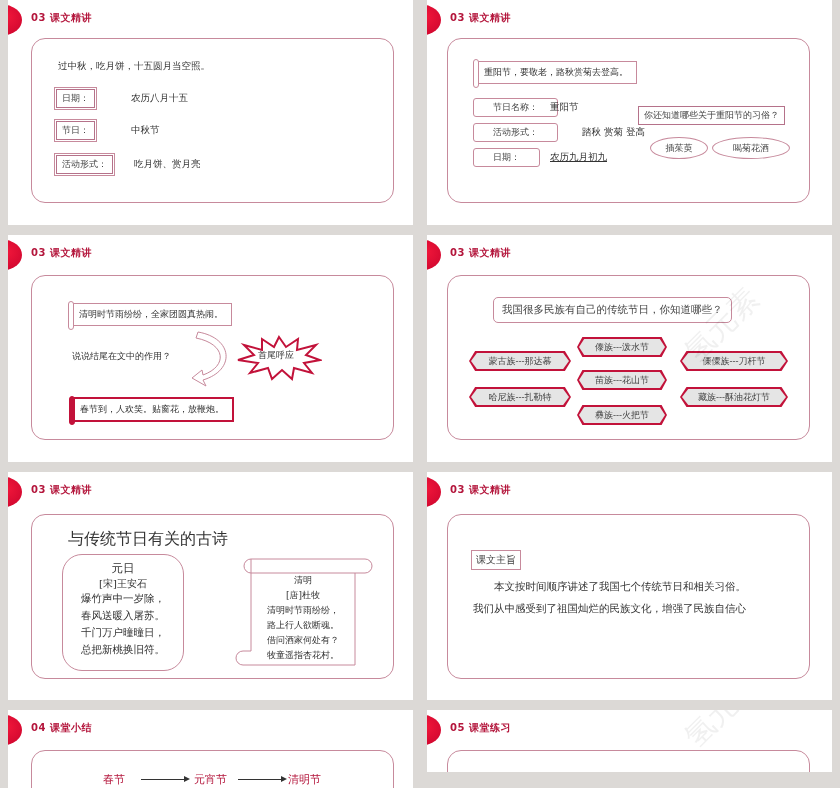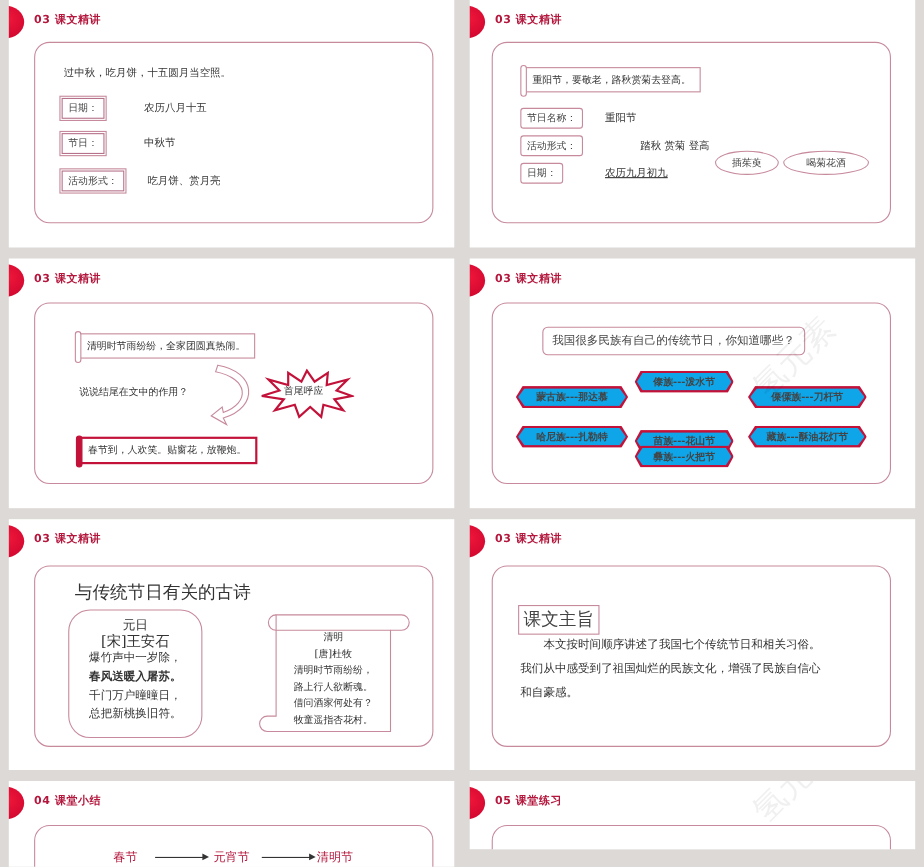--- a/index.html
+++ b/index.html
@@ -5,28 +5,28 @@
   * { box-sizing: border-box; margin: 0; padding: 0; }
   html, body { width: 840px; height: 788px; overflow: hidden; background: #dcd9d6; }
   body { position: relative; font-family: "DejaVu Serif", "Liberation Serif", serif; color: #333; }
   .slide { position: absolute; width: 405px; background: #fff; overflow: hidden; }
   .tab-circle { position: absolute; left: -22px; top: 5px; width: 36px; height: 30px; border-radius: 50%;
     background: radial-gradient(circle at 60% 40%, #f0163a, #c2002a); }
   .sec-title { position: absolute; left: 23px; top: 11px; font-size: 10px; color: #b4163c; font-family: "DejaVu Sans", sans-serif; font-weight: bold; letter-spacing: .5px; }
   .panel { position: absolute; border: 1.3px solid #c78a9c; border-radius: 14px; background: #fff; }
   .txt { position: absolute; font-size: 9.5px; color: #333; white-space: nowrap; }
   .lbl { position: absolute; font-size: 9px; color: #444; padding: 2px 5px; border: 1.2px solid #b5728a; outline: 1px solid #c78a9c; outline-offset: 1px; white-space: nowrap; }
-  .lbl-r { position: absolute; font-size: 9px; color: #444; padding: 2px 5px; border: 1.2px solid #c78a9c; border-radius: 3px; white-space: nowrap; }
+  .lbl-r { position: absolute; font-size: 9px; color: #444; padding: 2px 19px; border: 1.2px solid #c78a9c; border-radius: 3px; white-space: nowrap; }
   .scroll { position: absolute; font-size: 9px; color: #333; padding: 4px 8px; border: 1.2px solid #c78a9c; white-space: nowrap; }
   .scroll::before { content:""; position:absolute; left:-3px; top:-3px; width:4px; height:calc(100% + 6px); border:1px solid #c78a9c; border-radius:3px; background:#fff; }
   .scroll.strong { border: 2px solid #c2123a; }
   .scroll.strong::before { border-color:#c2123a; background:#c2123a; }
   .hex { position: absolute; height: 20px; font-size: 9px; color: #444; display:flex; align-items:center; justify-content:center;
     clip-path: polygon(6% 0, 94% 0, 100% 50%, 94% 100%, 6% 100%, 0 50%); background:#c2123a; }
-  .hex span { position:absolute; inset:2px; clip-path: polygon(6% 0, 94% 0, 100% 50%, 94% 100%, 6% 100%, 0 50%); background:#0ea5e9; display:flex; align-items:center; justify-content:center;font-weight:bold; }
+  .hex span { position:absolute; inset:2px; clip-path: polygon(6% 0, 94% 0, 100% 50%, 94% 100%, 6% 100%, 0 50%); background:#e5e5e5; display:flex; align-items:center; justify-content:center; }
   .cloud { position:absolute; height:22px; font-size:9px; color:#444; border:1.2px solid #c78a9c; border-radius:50%; display:flex; align-items:center; justify-content:center; }
   .watermark { position:absolute; font-size:30px; color:rgba(0,0,0,0.06); transform: rotate(-45deg); font-family:"DejaVu Sans", sans-serif; }
 </style>
 </head>
 <body>
 
 <div class="slide" style="left:8px;top:0;height:225px;">
   <div class="tab-circle"></div>
   <div class="sec-title">03 课文精讲</div>
   <div class="panel" style="left:23px;top:38px;width:363px;height:165px;"></div>
@@ -43,20 +43,21 @@
   <div class="tab-circle"></div>
   <div class="sec-title">03 课文精讲</div>
   <div class="panel" style="left:20px;top:38px;width:363px;height:165px;"></div>
   <div class="scroll" style="left:48px;top:61px;">重阳节，要敬老，路秋赏菊去登高。</div>
   <div class="lbl-r" style="left:46px;top:98px;">节日名称：</div>
   <div class="txt" style="left:123px;top:101px;">重阳节</div>
   <div class="lbl-r" style="left:46px;top:123px;">活动形式：</div>
   <div class="txt" style="left:123px;top:126px;padding-left:32px;">踏秋 赏菊 登高</div>
   <div class="lbl-r" style="left:46px;top:148px;">日期：</div>
   <div class="txt" style="left:123px;top:151px;text-decoration:underline;">农历九月初九</div>
+  <div class="lbl" style="left:211px;top:106px;outline:none;">你还知道哪些关于重阳节的习俗？</div>
   <div class="cloud" style="left:223px;top:137px;width:58px;">插茱萸</div>
   <div class="cloud" style="left:285px;top:137px;width:78px;">喝菊花酒</div>
 </div>
 
 <div class="slide" style="left:8px;top:235px;height:227px;">
   <div class="tab-circle"></div>
   <div class="sec-title">03 课文精讲</div>
   <div class="panel" style="left:23px;top:40px;width:363px;height:165px;"></div>
   <div class="scroll" style="left:62px;top:68px;">清明时节雨纷纷，全家团圆真热闹。</div>
   <svg style="position:absolute;left:180px;top:95px;" width="50" height="60" viewBox="0 0 50 60">
@@ -77,21 +78,21 @@
   <div class="lbl-r" style="left:66px;top:62px;font-size:10.5px;padding:5px 8px;border-radius:5px;">我国很多民族有自己的传统节日，你知道哪些？</div>
   <div class="hex" style="left:42px;top:116px;width:102px;">
       <span>蒙古族---那达慕</span>
     </div>
   <div class="hex" style="left:42px;top:152px;width:102px;">
       <span>哈尼族---扎勒特</span>
     </div>
   <div class="hex" style="left:150px;top:102px;width:90px;">
       <span>傣族---泼水节</span>
     </div>
-  <div class="hex" style="left:150px;top:135px;width:90px;margin-top:21px;">
+  <div class="hex" style="left:150px;top:135px;width:90px;">
       <span>苗族---花山节</span>
     </div>
   <div class="hex" style="left:150px;top:170px;width:90px;">
       <span>彝族---火把节</span>
     </div>
   <div class="hex" style="left:253px;top:116px;width:108px;">
       <span>傈僳族---刀杆节</span>
     </div>
   <div class="hex" style="left:253px;top:152px;width:108px;">
       <span>藏族---酥油花灯节</span>
@@ -100,23 +101,23 @@
 </div>
 
 <div class="slide" style="left:8px;top:472px;height:228px;">
   <div class="tab-circle"></div>
   <div class="sec-title">03 课文精讲</div>
   <div class="panel" style="left:23px;top:42px;width:363px;height:165px;"></div>
   <div class="txt" style="left:60px;top:57px;font-size:16px;">与传统节日有关的古诗</div>
   <div class="panel" style="left:54px;top:82px;width:122px;height:117px;border-radius:20px;"></div>
   <div style="position:absolute;left:54px;top:88px;width:122px;text-align:center;line-height:17px;">
     <div style="font-size:11.5px;">元日</div>
-    <div style="font-size:13px;line-height:13px;">[宋]王安石</div>
+    <div style="font-size:10px;line-height:13px;">[宋]王安石</div>
     <div style="font-size:10.5px;">爆竹声中一岁除，</div>
-    <div style="font-size:10.5px;font-weight:bold;">春风送暖入屠苏。</div>
+    <div style="font-size:10.5px;">春风送暖入屠苏。</div>
     <div style="font-size:10.5px;">千门万户曈曈日，</div>
     <div style="font-size:10.5px;">总把新桃换旧符。</div>
   </div>
   <svg style="position:absolute;left:225px;top:85px;" width="140" height="115" viewBox="0 0 140 115">
     <path d="M18 2 H132 a7 7 0 0 1 0 14 H122 V108 H10 a7 7 0 0 1 0 -14 H18 Z" fill="#fff" stroke="#c78a9c" stroke-width="1"></path>
     <path d="M18 2 a7 7 0 0 0 0 14 H122" fill="none" stroke="#c78a9c" stroke-width="1"></path>
   </svg>
   <div style="position:absolute;left:240px;top:101px;width:110px;text-align:center;line-height:15px;font-size:9px;">
     <div>清明</div>
     <div>[唐]杜牧</div>
@@ -124,25 +125,24 @@
     <div>路上行人欲断魂。</div>
     <div>借问酒家何处有？</div>
     <div>牧童遥指杏花村。</div>
   </div>
 </div>
 
 <div class="slide" style="left:427px;top:472px;height:228px;">
   <div class="tab-circle"></div>
   <div class="sec-title">03 课文精讲</div>
   <div class="panel" style="left:20px;top:42px;width:363px;height:165px;"></div>
-  <div class="lbl-r" style="left:44px;top:78px;font-size:16px;border-radius:0;padding:2px 4px;">课文主旨</div>
+  <div class="lbl-r" style="left:44px;top:78px;font-size:10px;border-radius:0;padding:2px 4px;">课文主旨</div>
   <div style="position:absolute;left:46px;top:103px;font-size:10.5px;line-height:22px;color:#333;white-space:nowrap;">
     <div>　　本文按时间顺序讲述了我国七个传统节日和相关习俗。</div>
     <div>我们从中感受到了祖国灿烂的民族文化，增强了民族自信心</div>
-    <div>和自豪感。</div>
   </div>
 </div>
 
 <div class="slide" style="left:8px;top:710px;height:92px;">
   <div class="tab-circle"></div>
   <div class="sec-title">04 课堂小结</div>
   <div class="panel" style="left:23px;top:40px;width:363px;height:80px;"></div>
   <div class="txt" style="left:95px;top:62px;font-size:11px;color:#b4163c;">春节</div>
   <div style="position:absolute;left:133px;top:69px;width:46px;height:1px;background:#333;"></div>
   <div style="position:absolute;left:176px;top:66px;width:0;height:0;border-left:6px solid #333;border-top:3.5px solid transparent;border-bottom:3.5px solid transparent;"></div>

